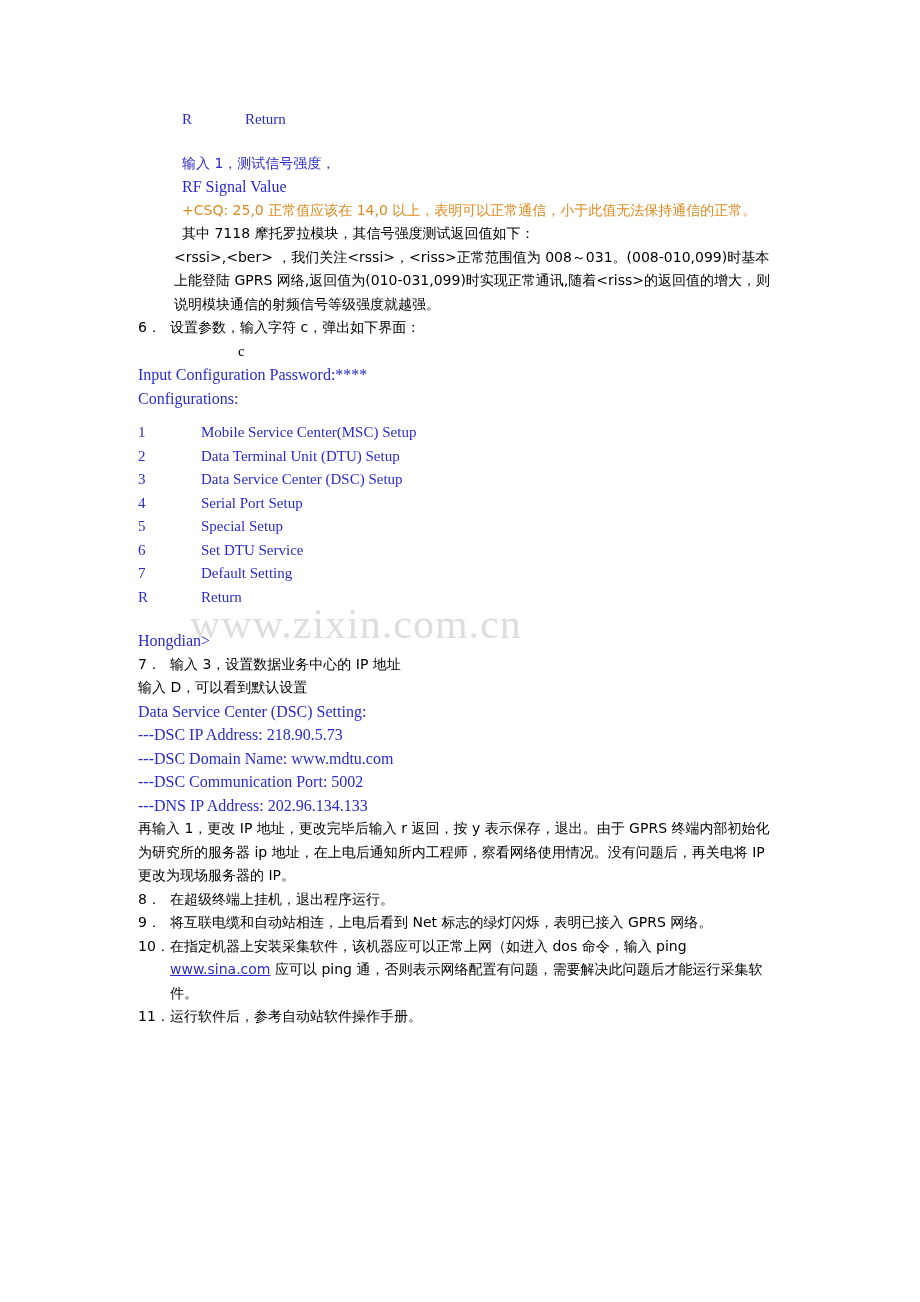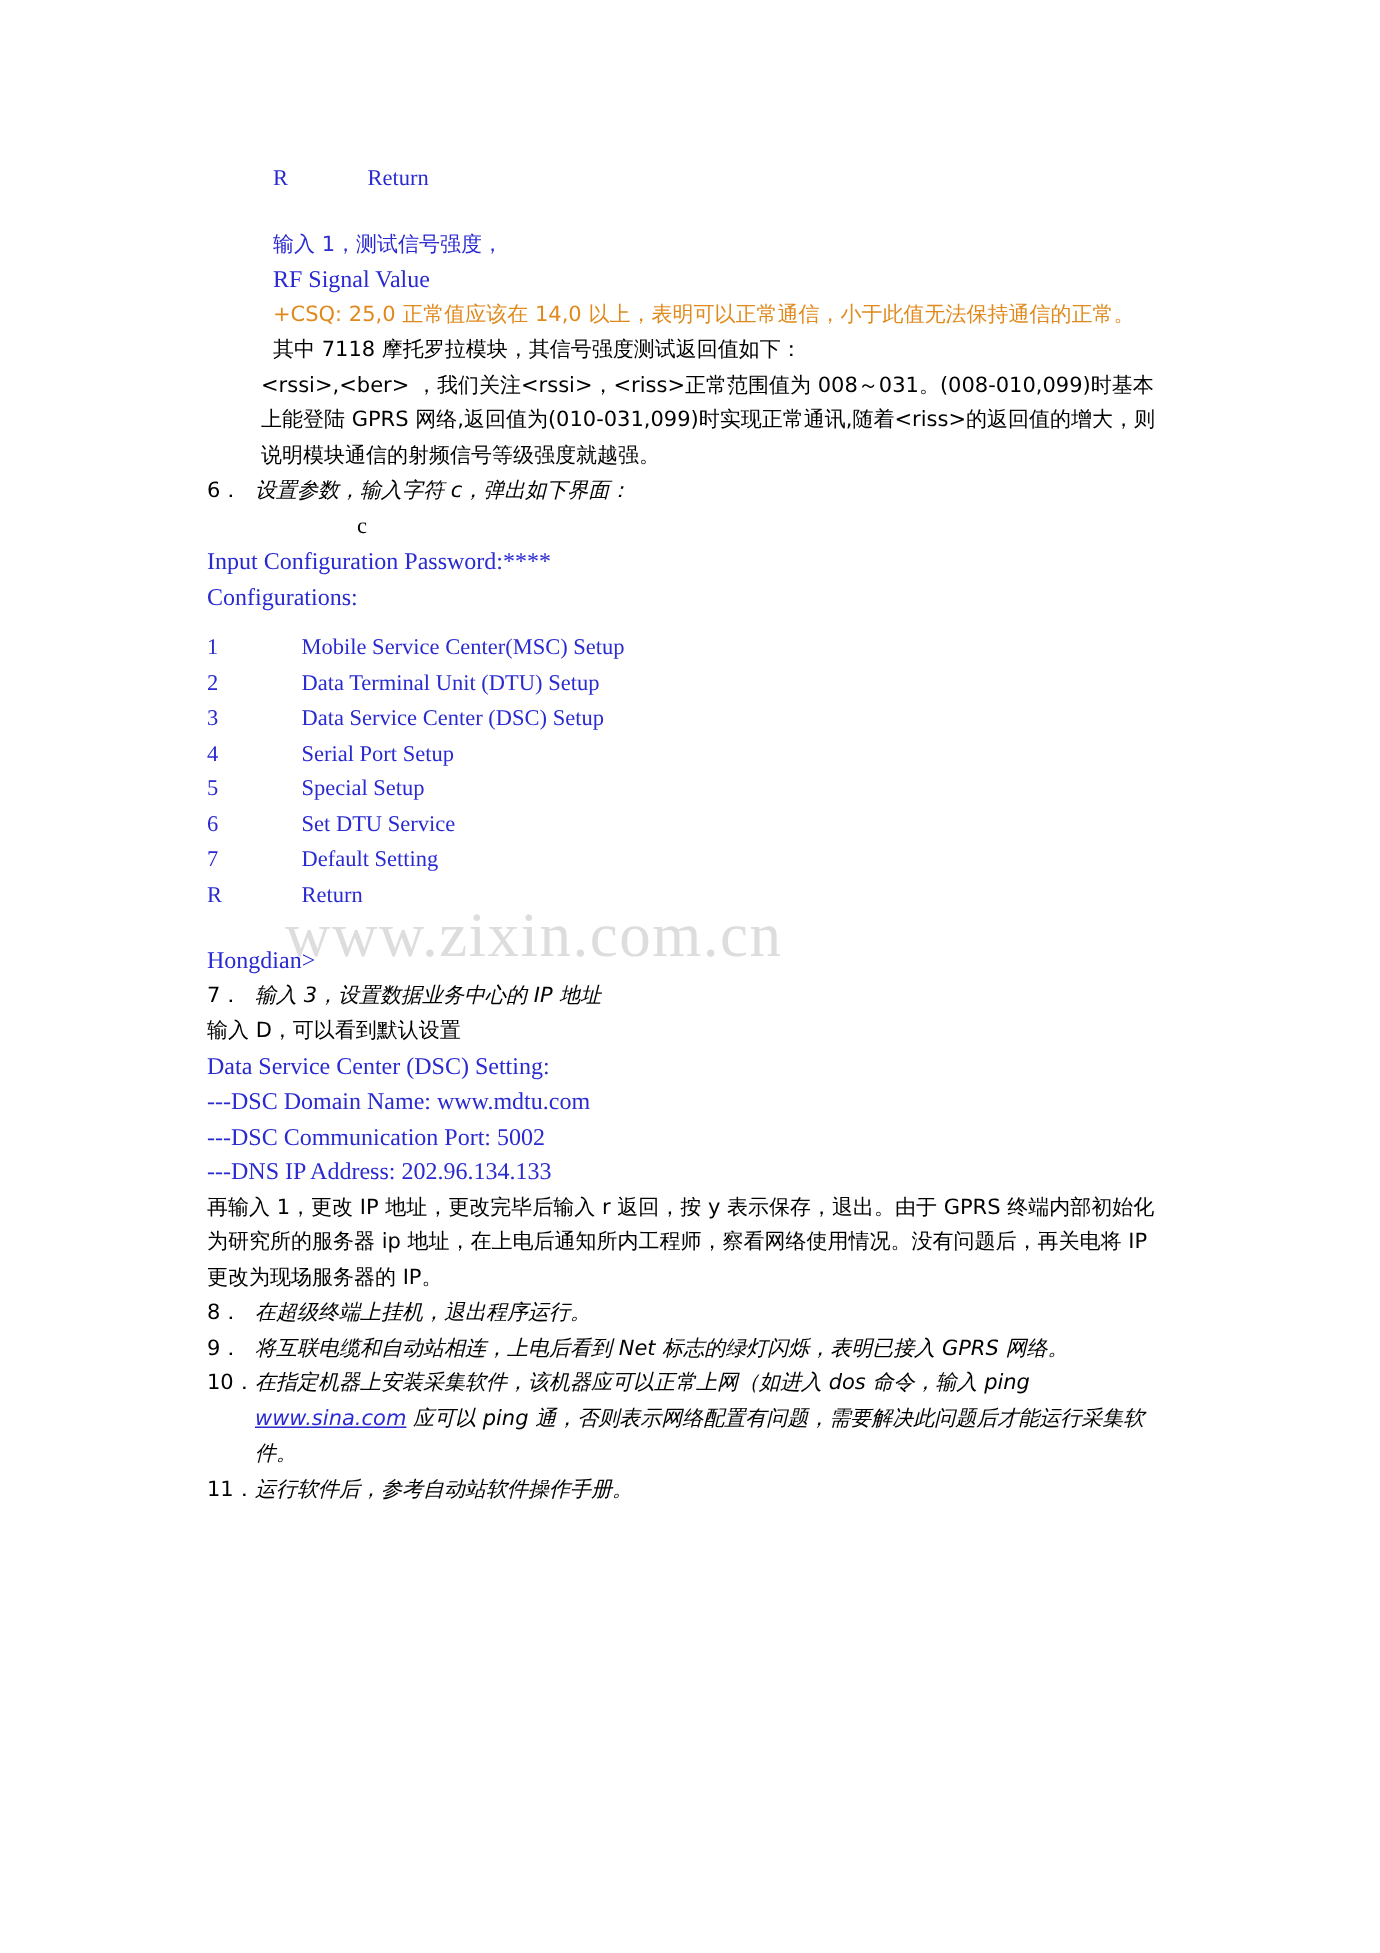--- a/index.html
+++ b/index.html
@@ -68,21 +68,21 @@
     font-size: 15px;
     line-height: 23.5px;
     color: #000;
   }
   .num-item .num {
     width: 32px;
     flex: 0 0 32px;
     margin-left: -32px;
     text-align: left;
   }
-  .num-item .txt { flex: 1; font-style: italic; }
+  .num-item .txt { flex: 1; }
 
   .centered-c {
     text-align: left;
     padding-left: 100px;
     font-size: 15px;
     line-height: 23.5px;
   }
   .link {
     color: #2a2ad0;
     text-decoration: underline;
@@ -162,20 +162,21 @@
 
     <p class="blue">Hongdian&gt;</p>
 
     <div class="num-item" style="margin-left:32px;">
       <span class="num cjk">7．</span>
       <span class="txt cjk">输入 3，设置数据业务中心的 IP 地址</span>
     </div>
     <p class="cjk">输入 D，可以看到默认设置</p>
 
     <p class="blue">Data Service Center (DSC) Setting:</p>
+    <p class="blue">---DSC IP Address: 218.90.5.73</p>
     <p class="blue">---DSC Domain Name: www.mdtu.com</p>
     <p class="blue">---DSC Communication Port: 5002</p>
     <p class="blue">---DNS IP Address: 202.96.134.133</p>
 
     <p class="cjk">再输入 1，更改 IP 地址，更改完毕后输入 r 返回，按 y 表示保存，退出。由于 GPRS 终端内部初始化为研究所的服务器 ip 地址，在上电后通知所内工程师，察看网络使用情况。没有问题后，再关电将 IP 更改为现场服务器的 IP。</p>
 
     <div class="num-item" style="margin-left:32px;">
       <span class="num cjk">8．</span>
       <span class="txt cjk">在超级终端上挂机，退出程序运行。</span>
     </div>

